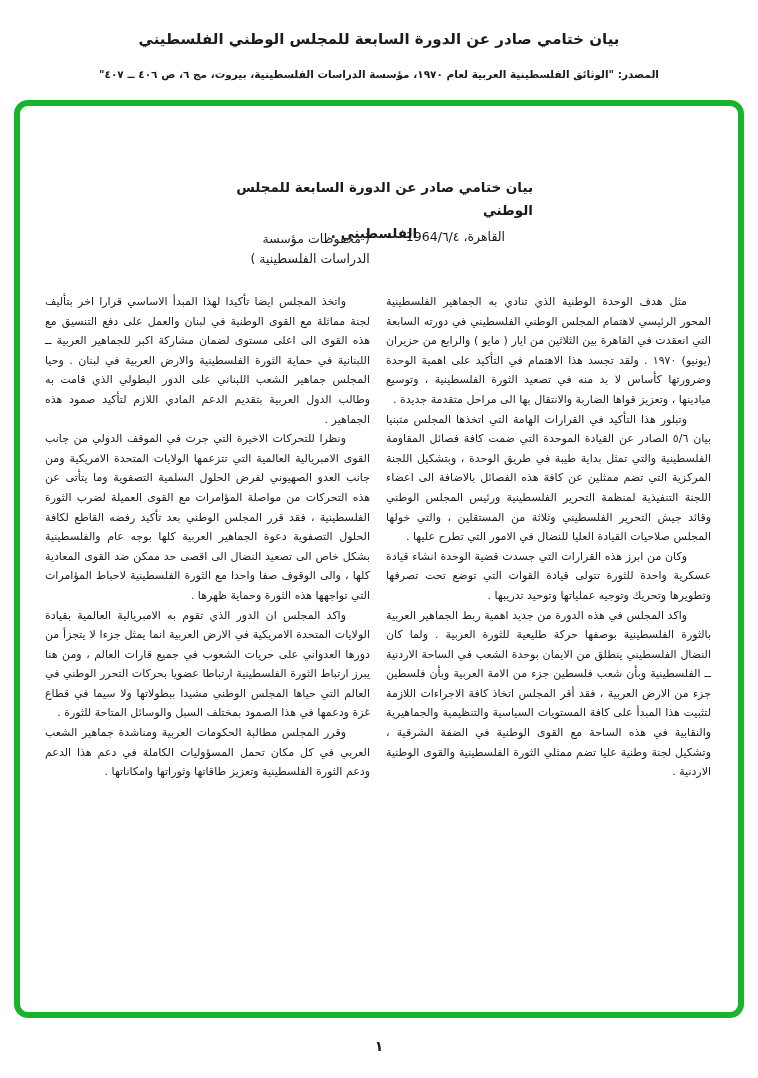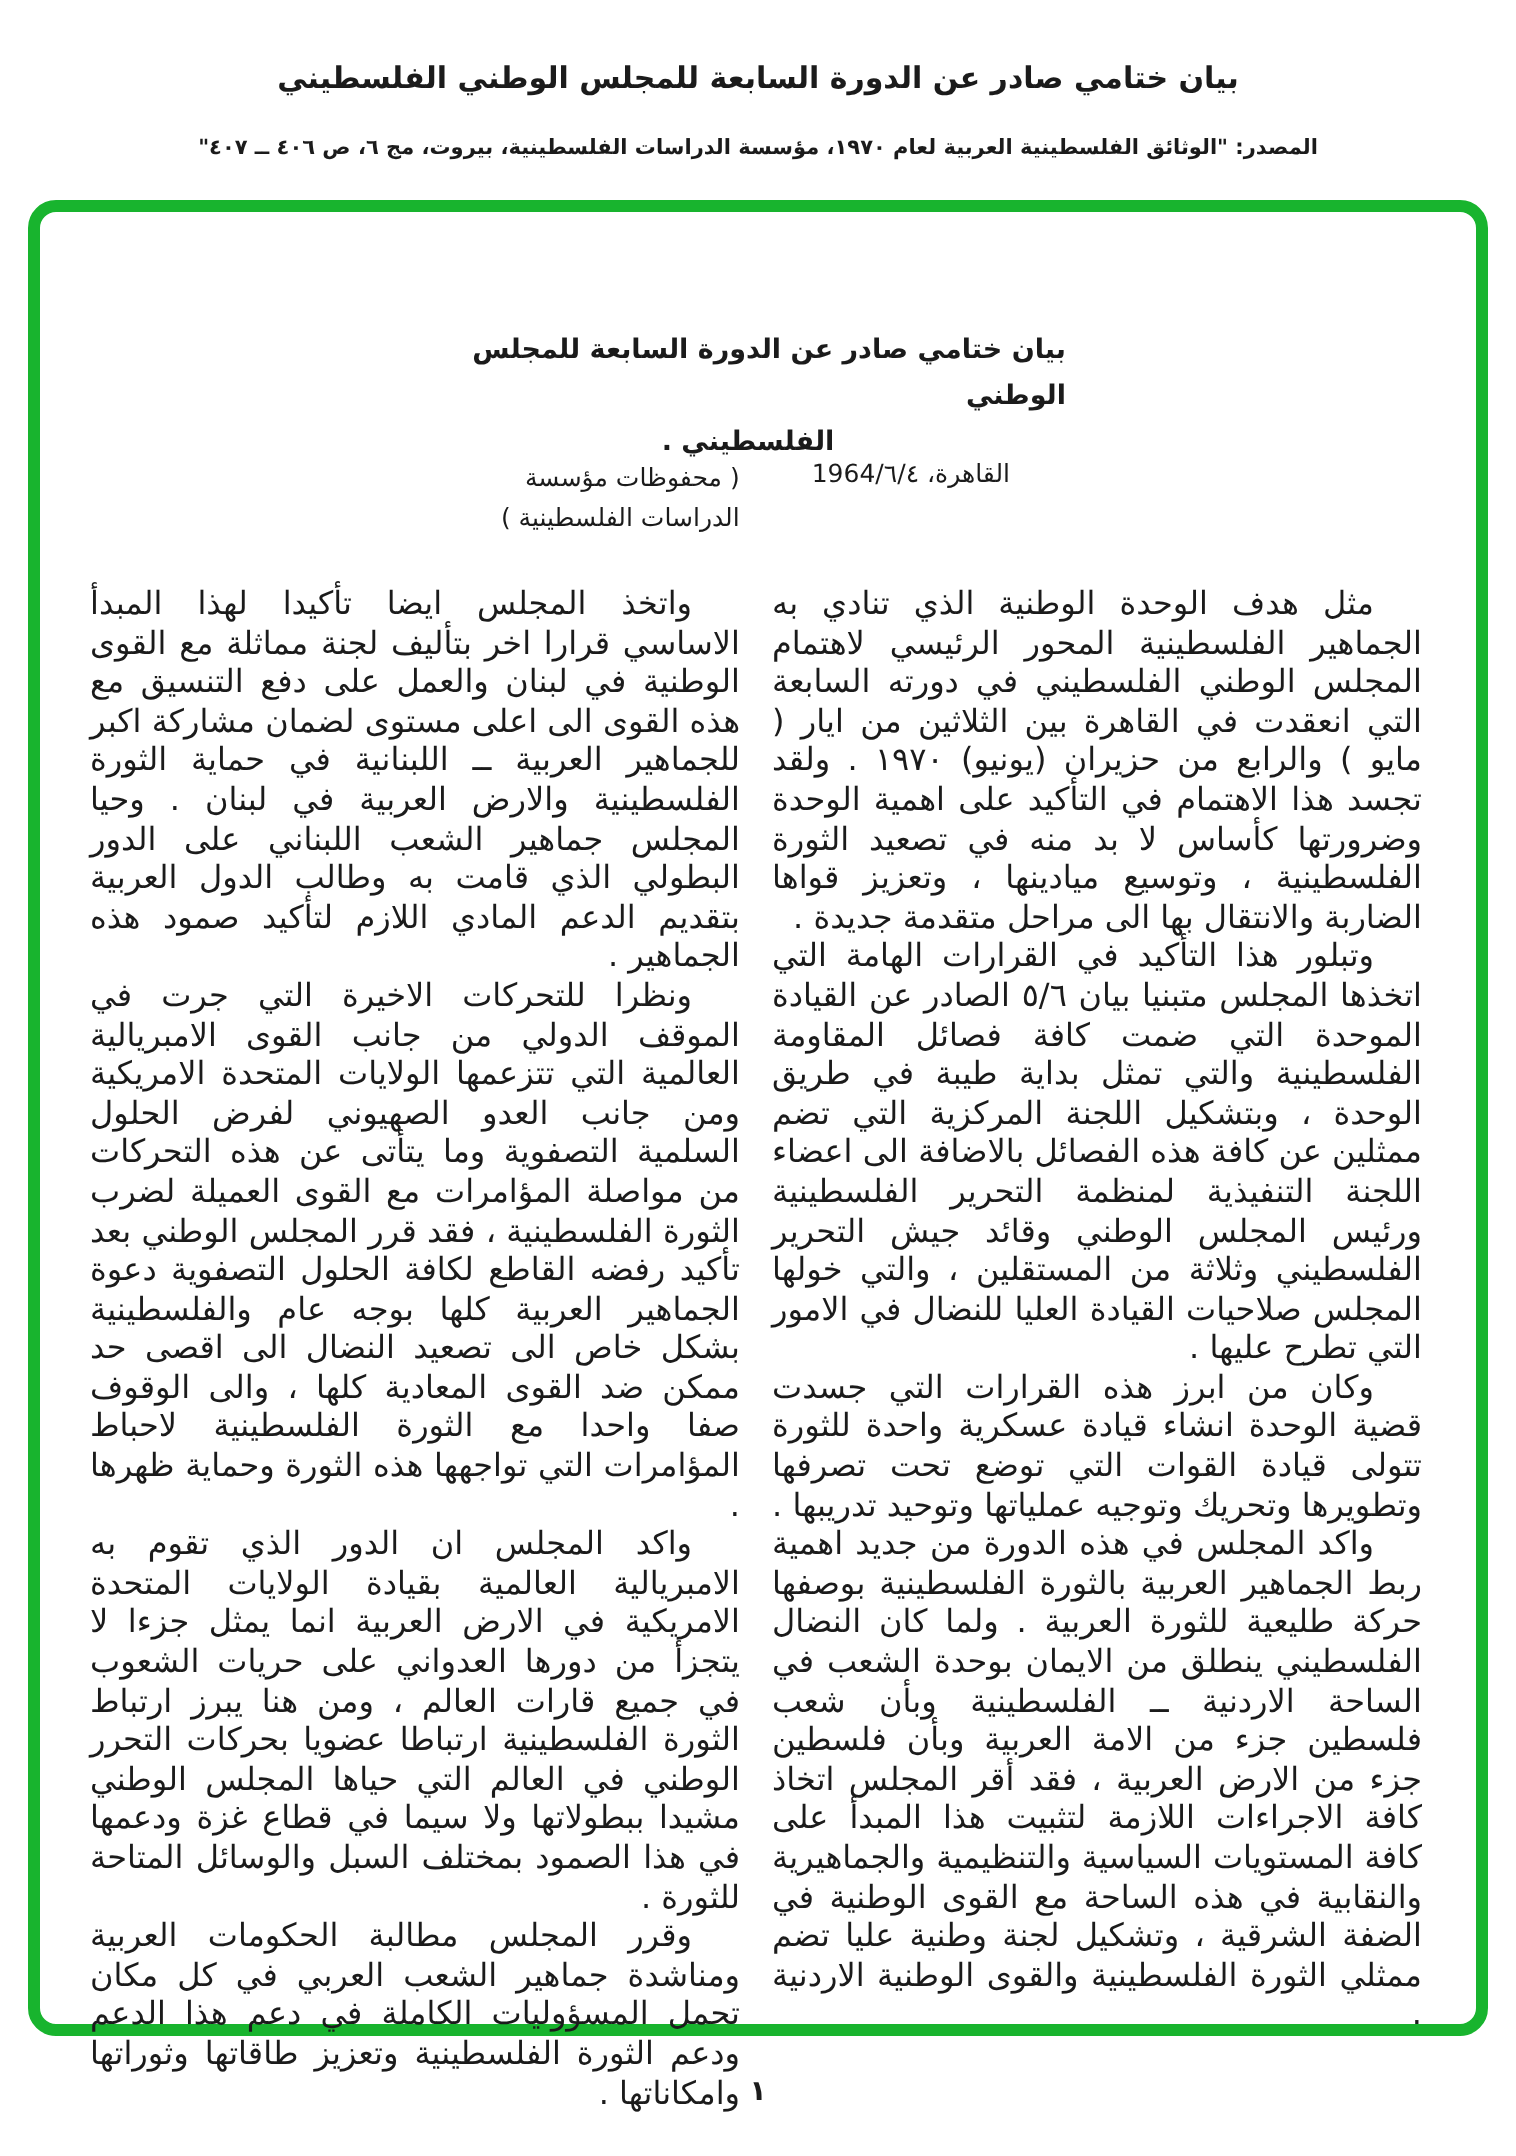--- a/index.html
+++ b/index.html
@@ -30,21 +30,21 @@
   .green-box {
     position: absolute;
     top: 100px; left: 14px;
     width: 730px; height: 918px;
     border: 6px solid #18b42e;
     border-radius: 14px;
     background: #ffffff;
   }
   .doc-heading {
     position: absolute;
-    top: 164px; right: 225px;
+    top: 176px; right: 225px;
     width: 318px;
     font-size: 13.5px;
     font-weight: bold;
     line-height: 23px;
   }
   .doc-heading .line1 { text-align: right; }
   .doc-heading .line2 { text-align: center; }
   .dateline {
     position: absolute;
     top: 229px; right: 253px;
@@ -61,21 +61,21 @@
   .columns {
     position: absolute;
     top: 292px; right: 47px;
     width: 666px;
     display: flex;
     gap: 16px;
   }
   .col {
     width: 325px;
     flex: 0 0 325px;
-    font-size: 16px;
+    font-size: 11px;
     line-height: 19.6px;
     text-align: justify;
   }
   .col p {
     text-indent: 24px;
     margin: 0;
   }
   .page-number {
     position: absolute;
     top: 1038px; left: 0; right: 0;

